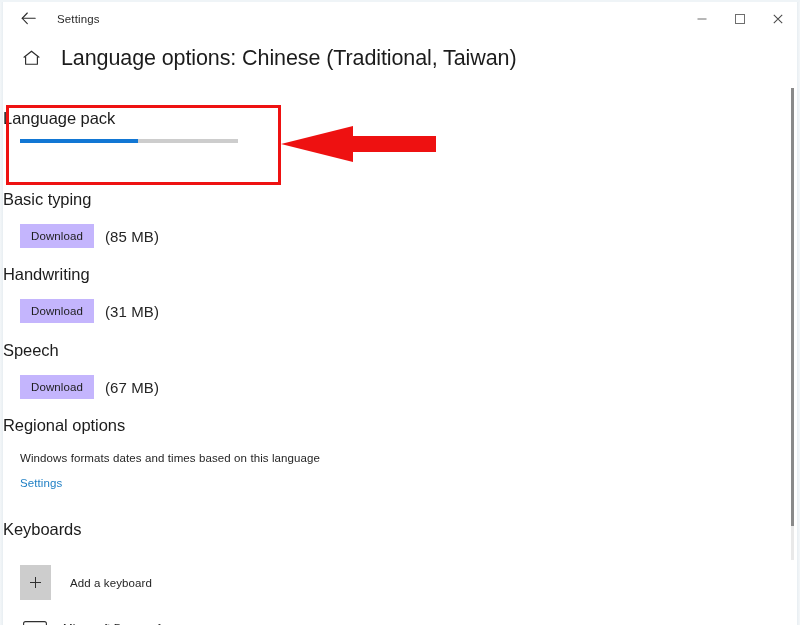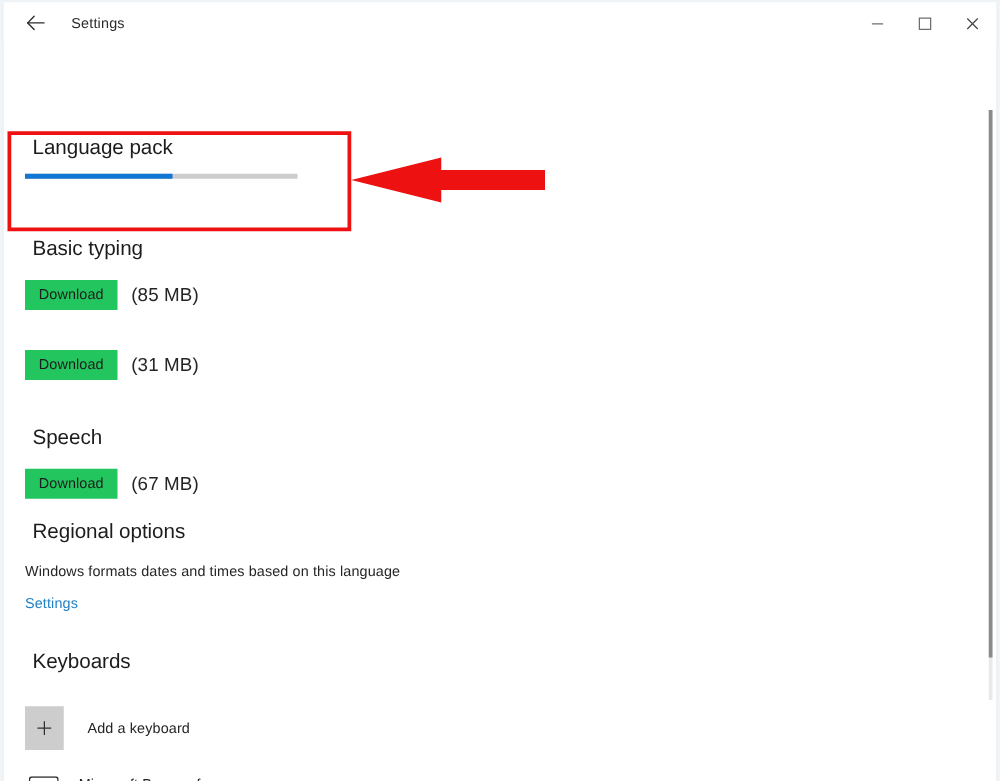--- a/index.html
+++ b/index.html
@@ -116,21 +116,20 @@
   }
 
   .section { position: absolute; left: 0; width: 700px; }
 
   .sec-heading {
     font-size: 16.5px;
     font-weight: 400;
     color: #1c1c1c;
     letter-spacing: -0.05px;
     white-space: nowrap;
-    padding-left: 23px;
   }
 
   .status-text {
     font-size: 11.5px;
     color: #303030;
     letter-spacing: 0.1px;
   }
 
   .body-text {
     font-size: 11.5px;
@@ -158,21 +157,21 @@
     left: 0; top: 0;
     height: 4px;
     background: #1277d4;
   }
 
   
   .btn-row { display: flex; align-items: center; }
   .dl-button {
     width: 74px;
     height: 24px;
-    background: #22c55e;
+    background: #c4b5fd;
     border: none;
     font-family: "Liberation Sans", sans-serif;
     font-size: 11.5px;
     color: #1d1d1d;
     cursor: pointer;
     letter-spacing: 0.1px;
     display: flex; align-items: center; justify-content: center;
   }
   .size-label {
     margin-left: 11px;
@@ -274,39 +273,49 @@
         </svg>
       </div>
       <div class="win-ctl">
         <svg width="12" height="12" viewBox="0 0 12 12">
           <path d="M1.8 1.8L10.2 10.2M10.2 1.8L1.8 10.2" stroke="#4a4a4a" stroke-width="1.05" fill="none"></path>
         </svg>
       </div>
     </div>
   </div>
 
+  <div id="page-header">
+    <div id="home-icon-wrap">
+      <svg width="19" height="18" viewBox="0 0 19 18">
+        <path d="M2 8.2L9.5 2.2L17 8.2" stroke="#2b2b2b" stroke-width="1.15" fill="none" stroke-linejoin="round" stroke-linecap="round"></path>
+        <path d="M3.6 7.6V15.2H15.4V7.6" stroke="#2b2b2b" stroke-width="1.15" fill="none" stroke-linejoin="round"></path>
+      </svg>
+    </div>
+    <div id="page-title">Language options: Chinese (Traditional, Taiwan)</div>
+  </div>
 
   <div id="content">
 
     <div class="section" style="top:14px;">
       <div class="sec-heading">Language pack</div>
       <div class="progress-track" style="margin-top:11px; margin-left:17px;">
         <div class="progress-fill" id="lp-progress-fill" style="width: 54%; background: rgb(18, 119, 212);"></div>
       </div>
     </div>
 
     <div class="section" style="top:95px;">
       <div class="sec-heading">Basic typing</div>
       <div class="btn-row" style="margin-top:15px; margin-left:17px;">
         <button class="dl-button">Download</button>
         <span class="size-label">(85 MB)</span>
       </div>
     </div>
 
     <div class="section" style="top:170px;">
+      <div class="sec-heading">Handwriting</div>
       <div class="btn-row" style="margin-top:15px; margin-left:17px;">
         <button class="dl-button">Download</button>
         <span class="size-label">(31 MB)</span>
       </div>
     </div>
 
     <div class="section" style="top:246px;">
       <div class="sec-heading">Speech</div>
       <div class="btn-row" style="margin-top:15px; margin-left:17px;">
         <button class="dl-button">Download</button>

